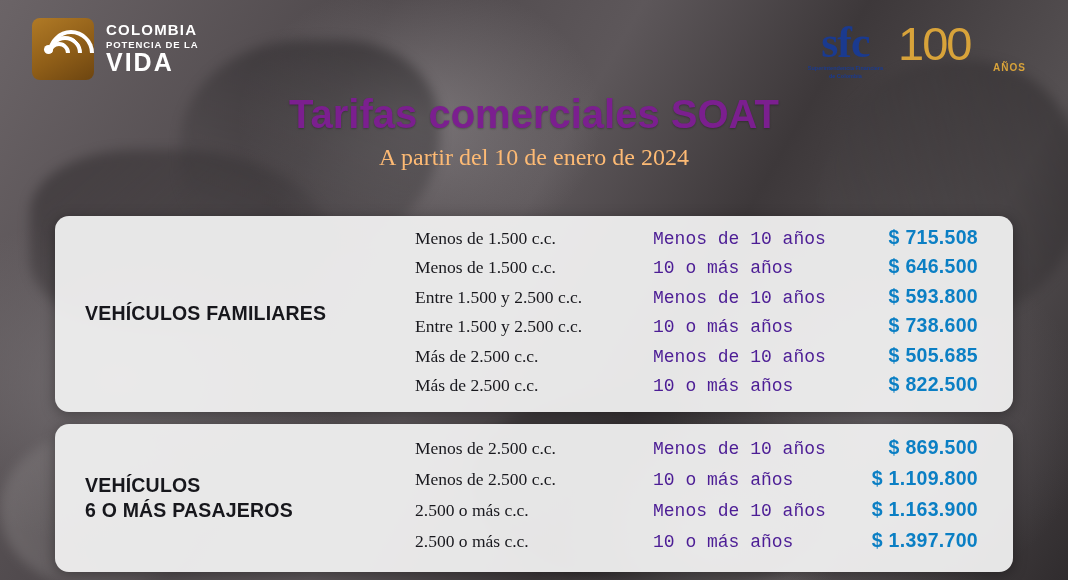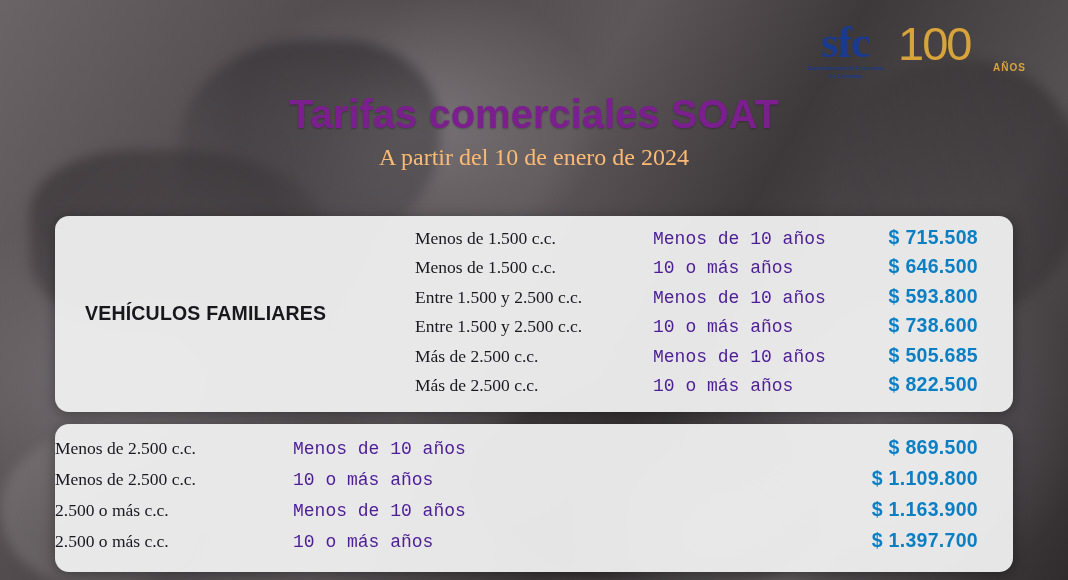--- a/index.html
+++ b/index.html
@@ -256,20 +256,33 @@
 <div class="page">
 
   <div class="bg">
     <div class="bg-shape s1"></div>
     <div class="bg-shape s2"></div>
     <div class="bg-shape s3"></div>
     <div class="bg-shape s4"></div>
     <div class="bg-shape s5"></div>
   </div>
 
+  <div class="logo-colombia">
+    <div class="logo-mark">
+      <div class="dot"></div>
+      <div class="arc a1"></div>
+      <div class="arc a2"></div>
+      <div class="arc a3"></div>
+    </div>
+    <div class="logo-text">
+      <div class="l1">COLOMBIA</div>
+      <div class="l2">POTENCIA DE LA</div>
+      <div class="l3">VIDA</div>
+    </div>
+  </div>
 
   <div class="logo-sfc">
     <div class="sfc-word">sfc</div>
     <div class="sfc-sub">Superintendencia Financiera</div>
     <div class="sfc-sub">de Colombia</div>
   </div>
 
   <div class="logo-100">
     <div class="digits">100</div>
     <div class="anios">AÑOS</div>
@@ -308,20 +321,24 @@
       </div>
       <div class="row">
         <div class="c-disp">Más de 2.500 c.c.</div>
         <div class="c-age">10 o más años</div>
         <div class="c-price">$ 822.500</div>
       </div>
     </div>
   </div>
 
   <div class="panel panel-2">
+    <div class="cat">
+      <div>VEHÍCULOS</div>
+      <div>6 O MÁS PASAJEROS</div>
+    </div>
     <div class="rows">
       <div class="row">
         <div class="c-disp">Menos de 2.500 c.c.</div>
         <div class="c-age">Menos de 10 años</div>
         <div class="c-price">$ 869.500</div>
       </div>
       <div class="row">
         <div class="c-disp">Menos de 2.500 c.c.</div>
         <div class="c-age">10 o más años</div>
         <div class="c-price">$ 1.109.800</div>

